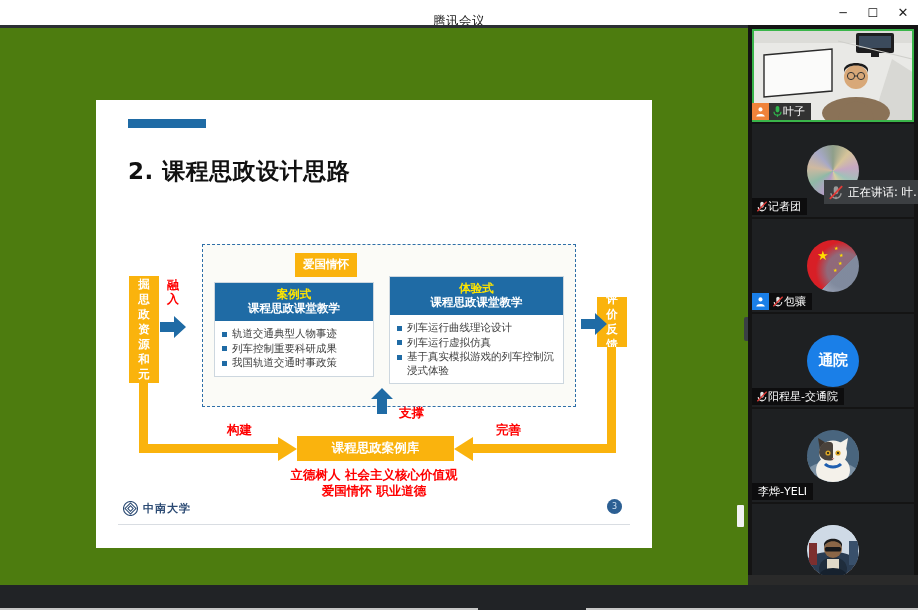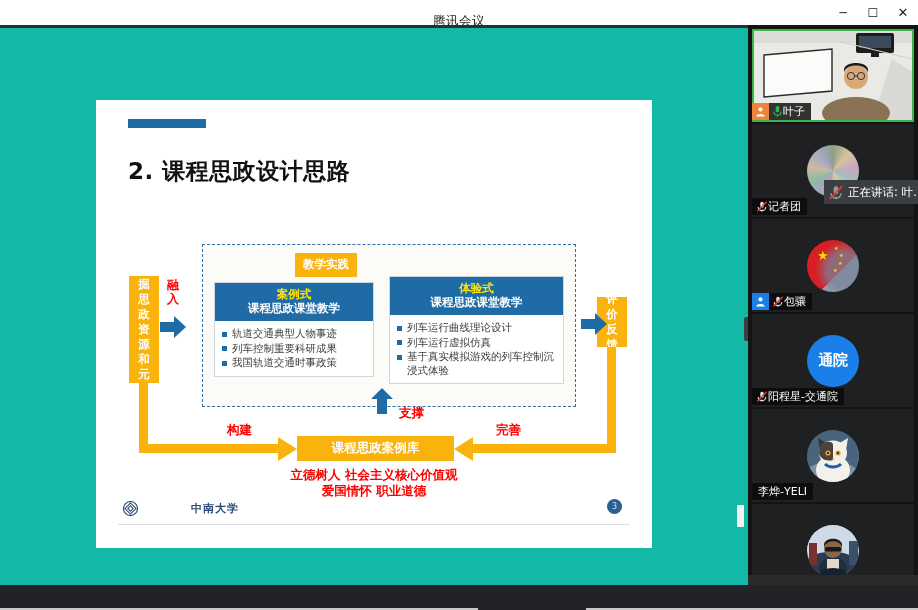--- a/index.html
+++ b/index.html
@@ -28,21 +28,21 @@
     width: 30px; height: 25px;
     display: flex; align-items: center; justify-content: center;
     font-size: 12px; color: #222; cursor: default;
   }
   .win-btn.close { font-size: 13px; }
 
   
   .stage {
     position: absolute; left: 0; top: 25px;
     width: 748px; height: 560px;
-    background: #14b8a6;
+    background: #4d7c0f;
     overflow: hidden;
   }
   .stage-top-strip {
     position: absolute; left: 0; top: 0; width: 748px; height: 3px;
     background: #2b2f33;
   }
 
   
   .slide {
     position: absolute; left: 96px; top: 75px;
@@ -200,21 +200,20 @@
     background: #d9dde2;
   }
   .univ {
     position: absolute; left: 27px; top: 401px;
     display: flex; align-items: center; gap: 5px;
   }
   .univ-name {
     font-family: "DejaVu Serif", "Liberation Serif", serif;
     font-size: 11px; color: #2b4a73; font-weight: bold;
     letter-spacing: 1px;
-    margin-left: 48px;
   }
   .page-badge {
     position: absolute; left: 511px; top: 399px;
     width: 15px; height: 15px; border-radius: 50%;
     background: #2c5f93; color: #cfe0f0;
     font-size: 8px;
     display: flex; align-items: center; justify-content: center;
   }
 
   
@@ -383,21 +382,21 @@
 
   <div class="stage">
     <div class="stage-top-strip"></div>
 
     <div class="slide">
 
       <div class="slide-topbar"></div>
       <div class="slide-title">2. 课程思政设计思路</div>
 
       <div class="dashed-box"></div>
-      <div class="tag-teaching">教学实践</div>
+      <div class="tag-teaching">爱国情怀</div>
 
       <div class="box-left-yellow">
         <span>挖掘思政资源和元素</span>
       </div>
       <div class="lbl-rongru">融入</div>
       <div class="arrow-right-blue-1">
         <svg width="26" height="22" viewBox="0 0 26 22">
           <path d="M0 6 H14 V0 L26 11 L14 22 V16 H0 Z" fill="#1f6ba5"></path>
         </svg>
       </div>

